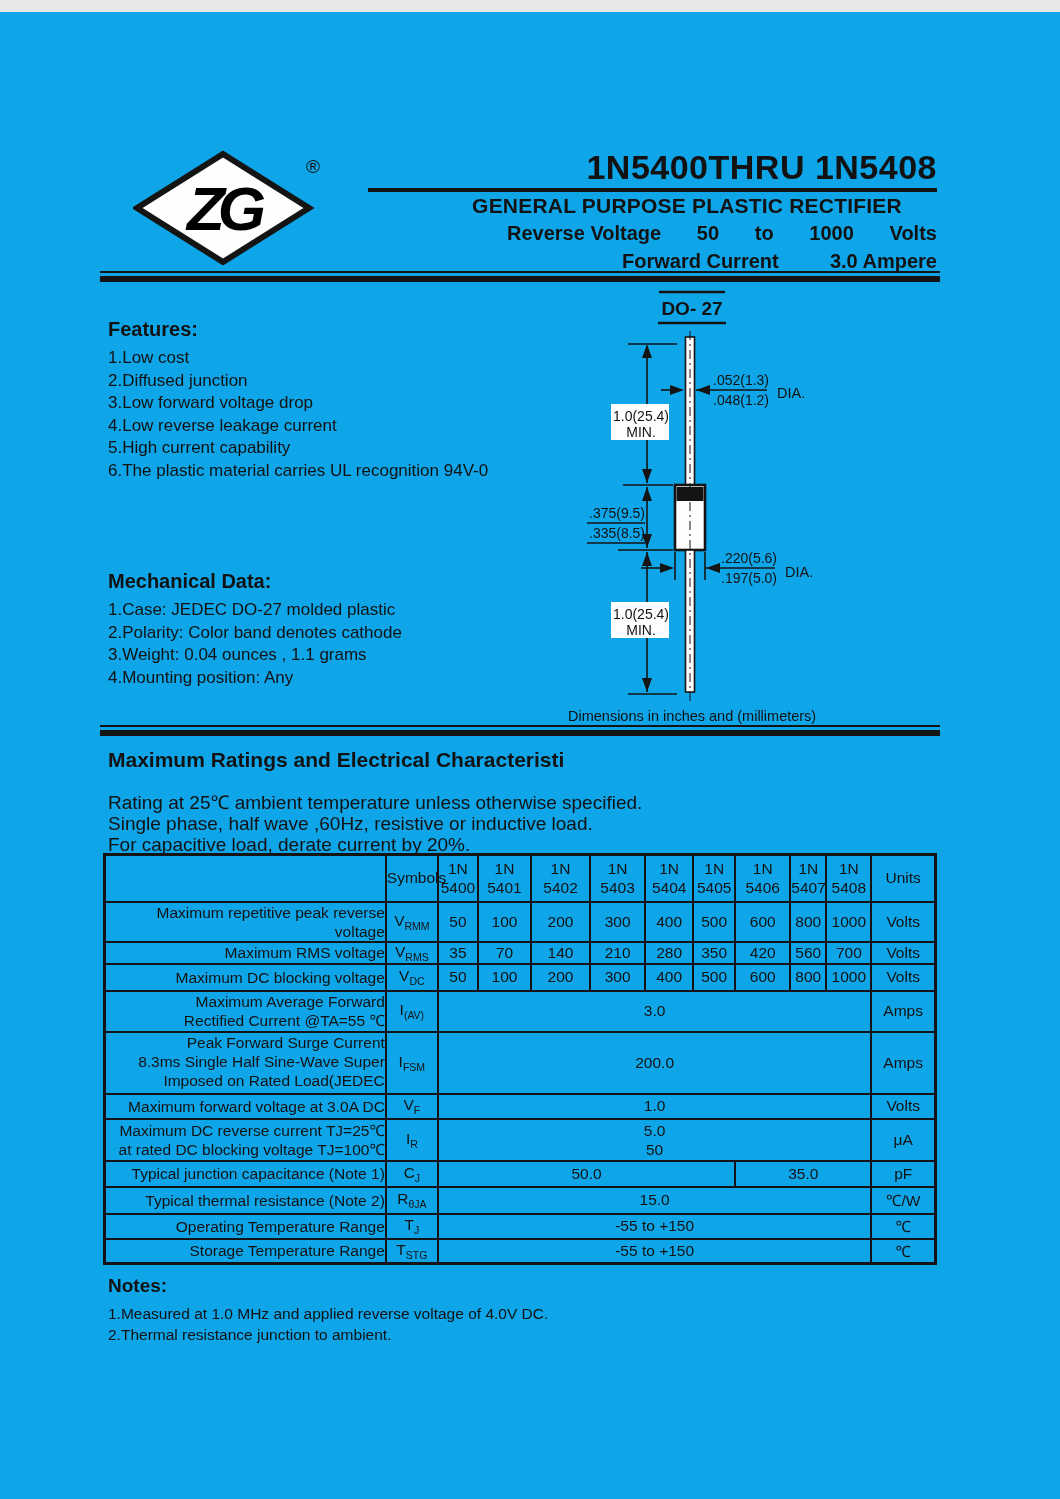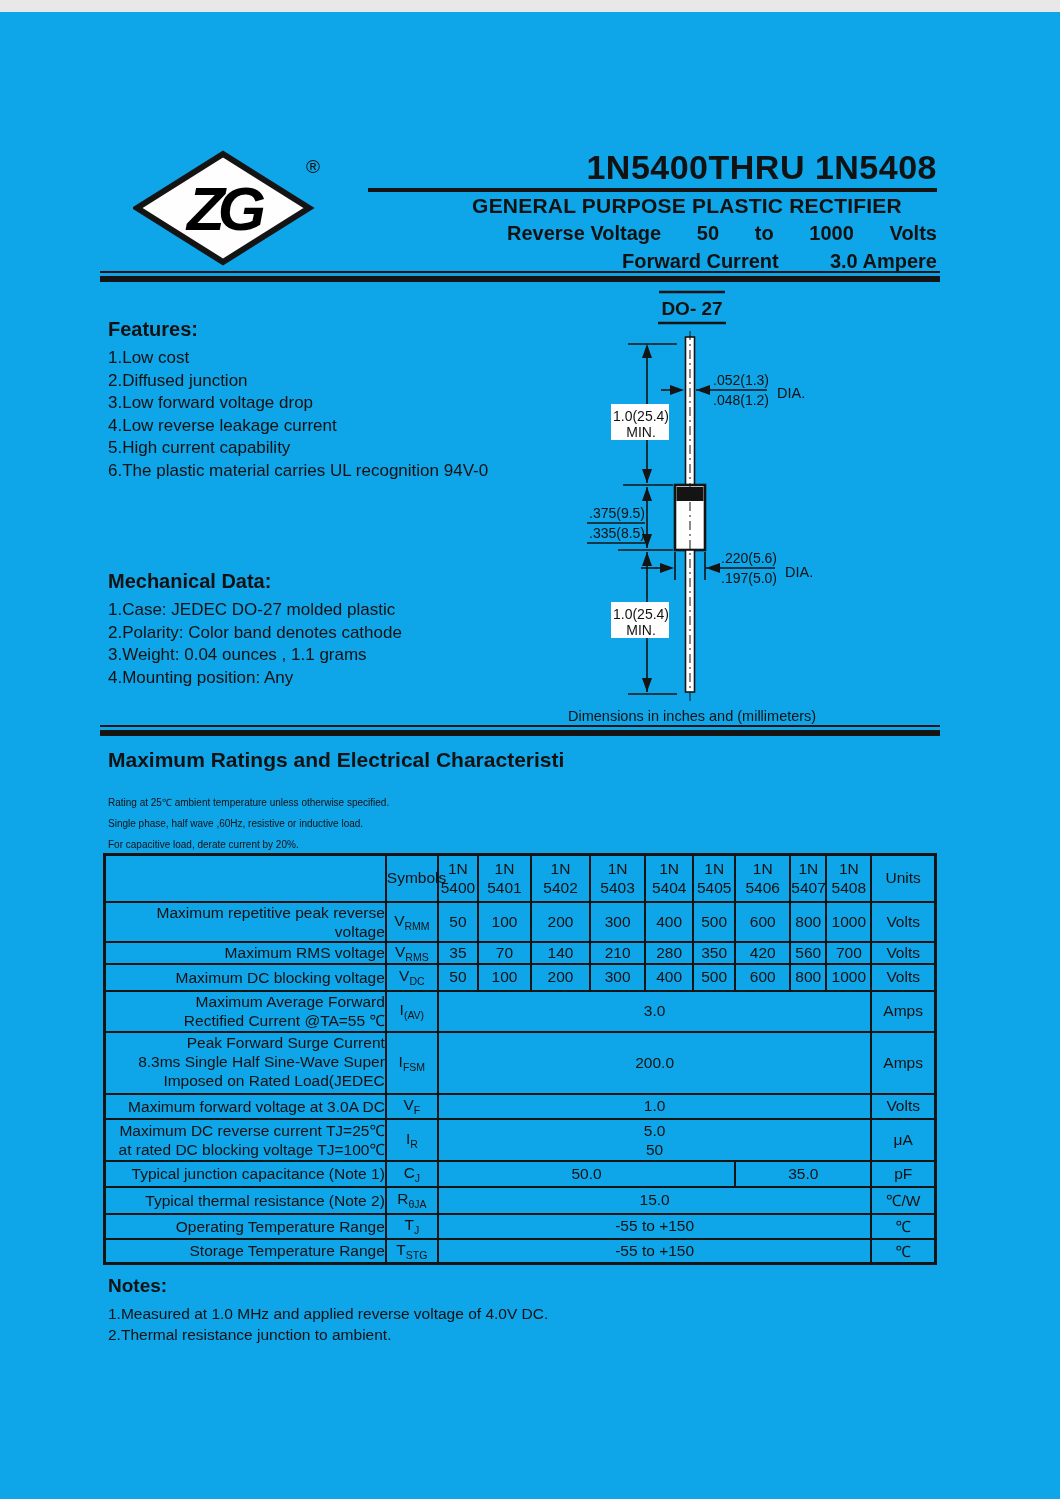--- a/index.html
+++ b/index.html
@@ -14,21 +14,21 @@
   #reg-mark{left:306px;top:144px;font-size:19px;}
   
   .sec-title{font-size:20px;font-weight:bold;}
   .plain-list div{font-size:17px;line-height:22.5px;}
   #features{left:108px;top:306px;width:472px;}
   #features .sec-title{margin-bottom:6px;}
   #mech{left:108px;top:558px;width:480px;}
   #mech .sec-title{margin-bottom:6px;}
   
   #ratings-title{left:108px;top:736px;width:545px;font-size:21px;font-weight:bold;white-space:nowrap;overflow:hidden;}
-  #ratings-cond{left:108px;top:780px;width:560px;font-size:10px;line-height:21px;}
+  #ratings-cond{left:108px;top:780px;width:560px;font-size:19px;line-height:21px;}
   
   #ratings-table{position:absolute;left:103px;top:841px;border-collapse:collapse;table-layout:fixed;
                  width:834px;border:3px solid #141414;font-size:15.5px;}
   #ratings-table td{border:2px solid #141414;padding:0;vertical-align:middle;color:#121212;}
   td.lbl{text-align:right;padding:2px 4px 2px 7px;line-height:19px;white-space:pre-line;}
   td.c{text-align:center;}
   .pre{white-space:pre-line;line-height:19px;}
   .clipwrap{height:60px;overflow:hidden;}
   .symsub{font-size:10.5px;vertical-align:-4px;letter-spacing:0;}
   

